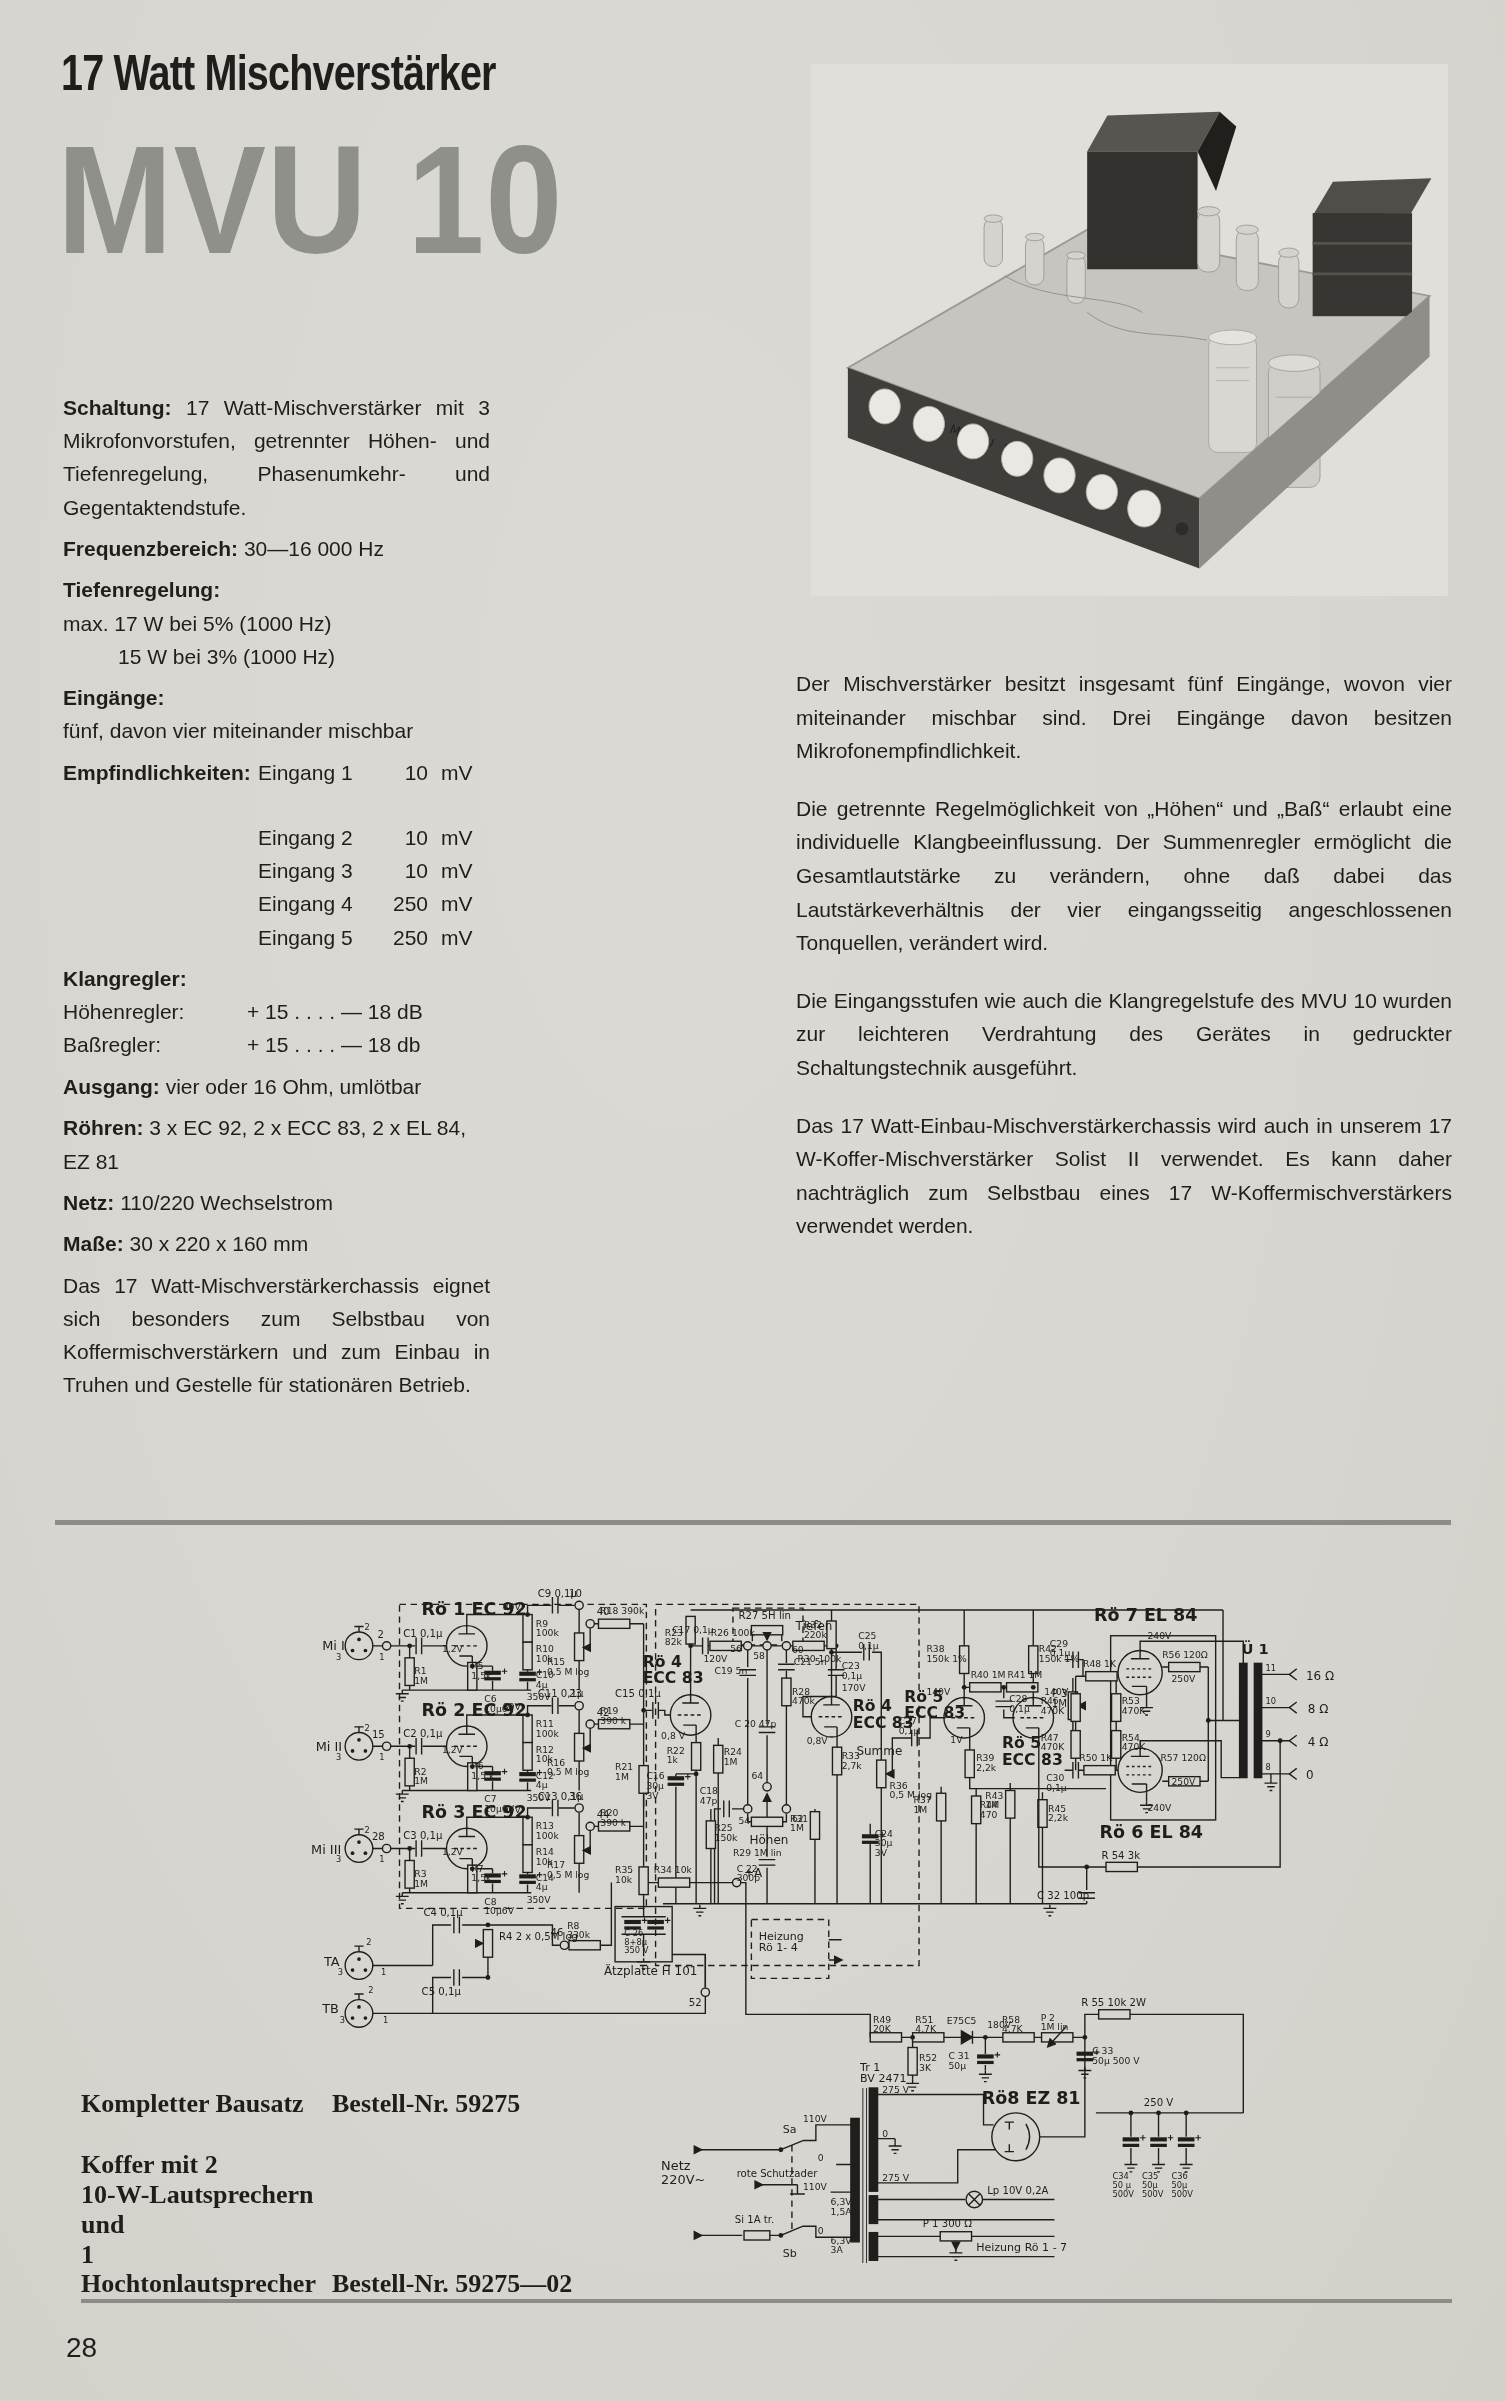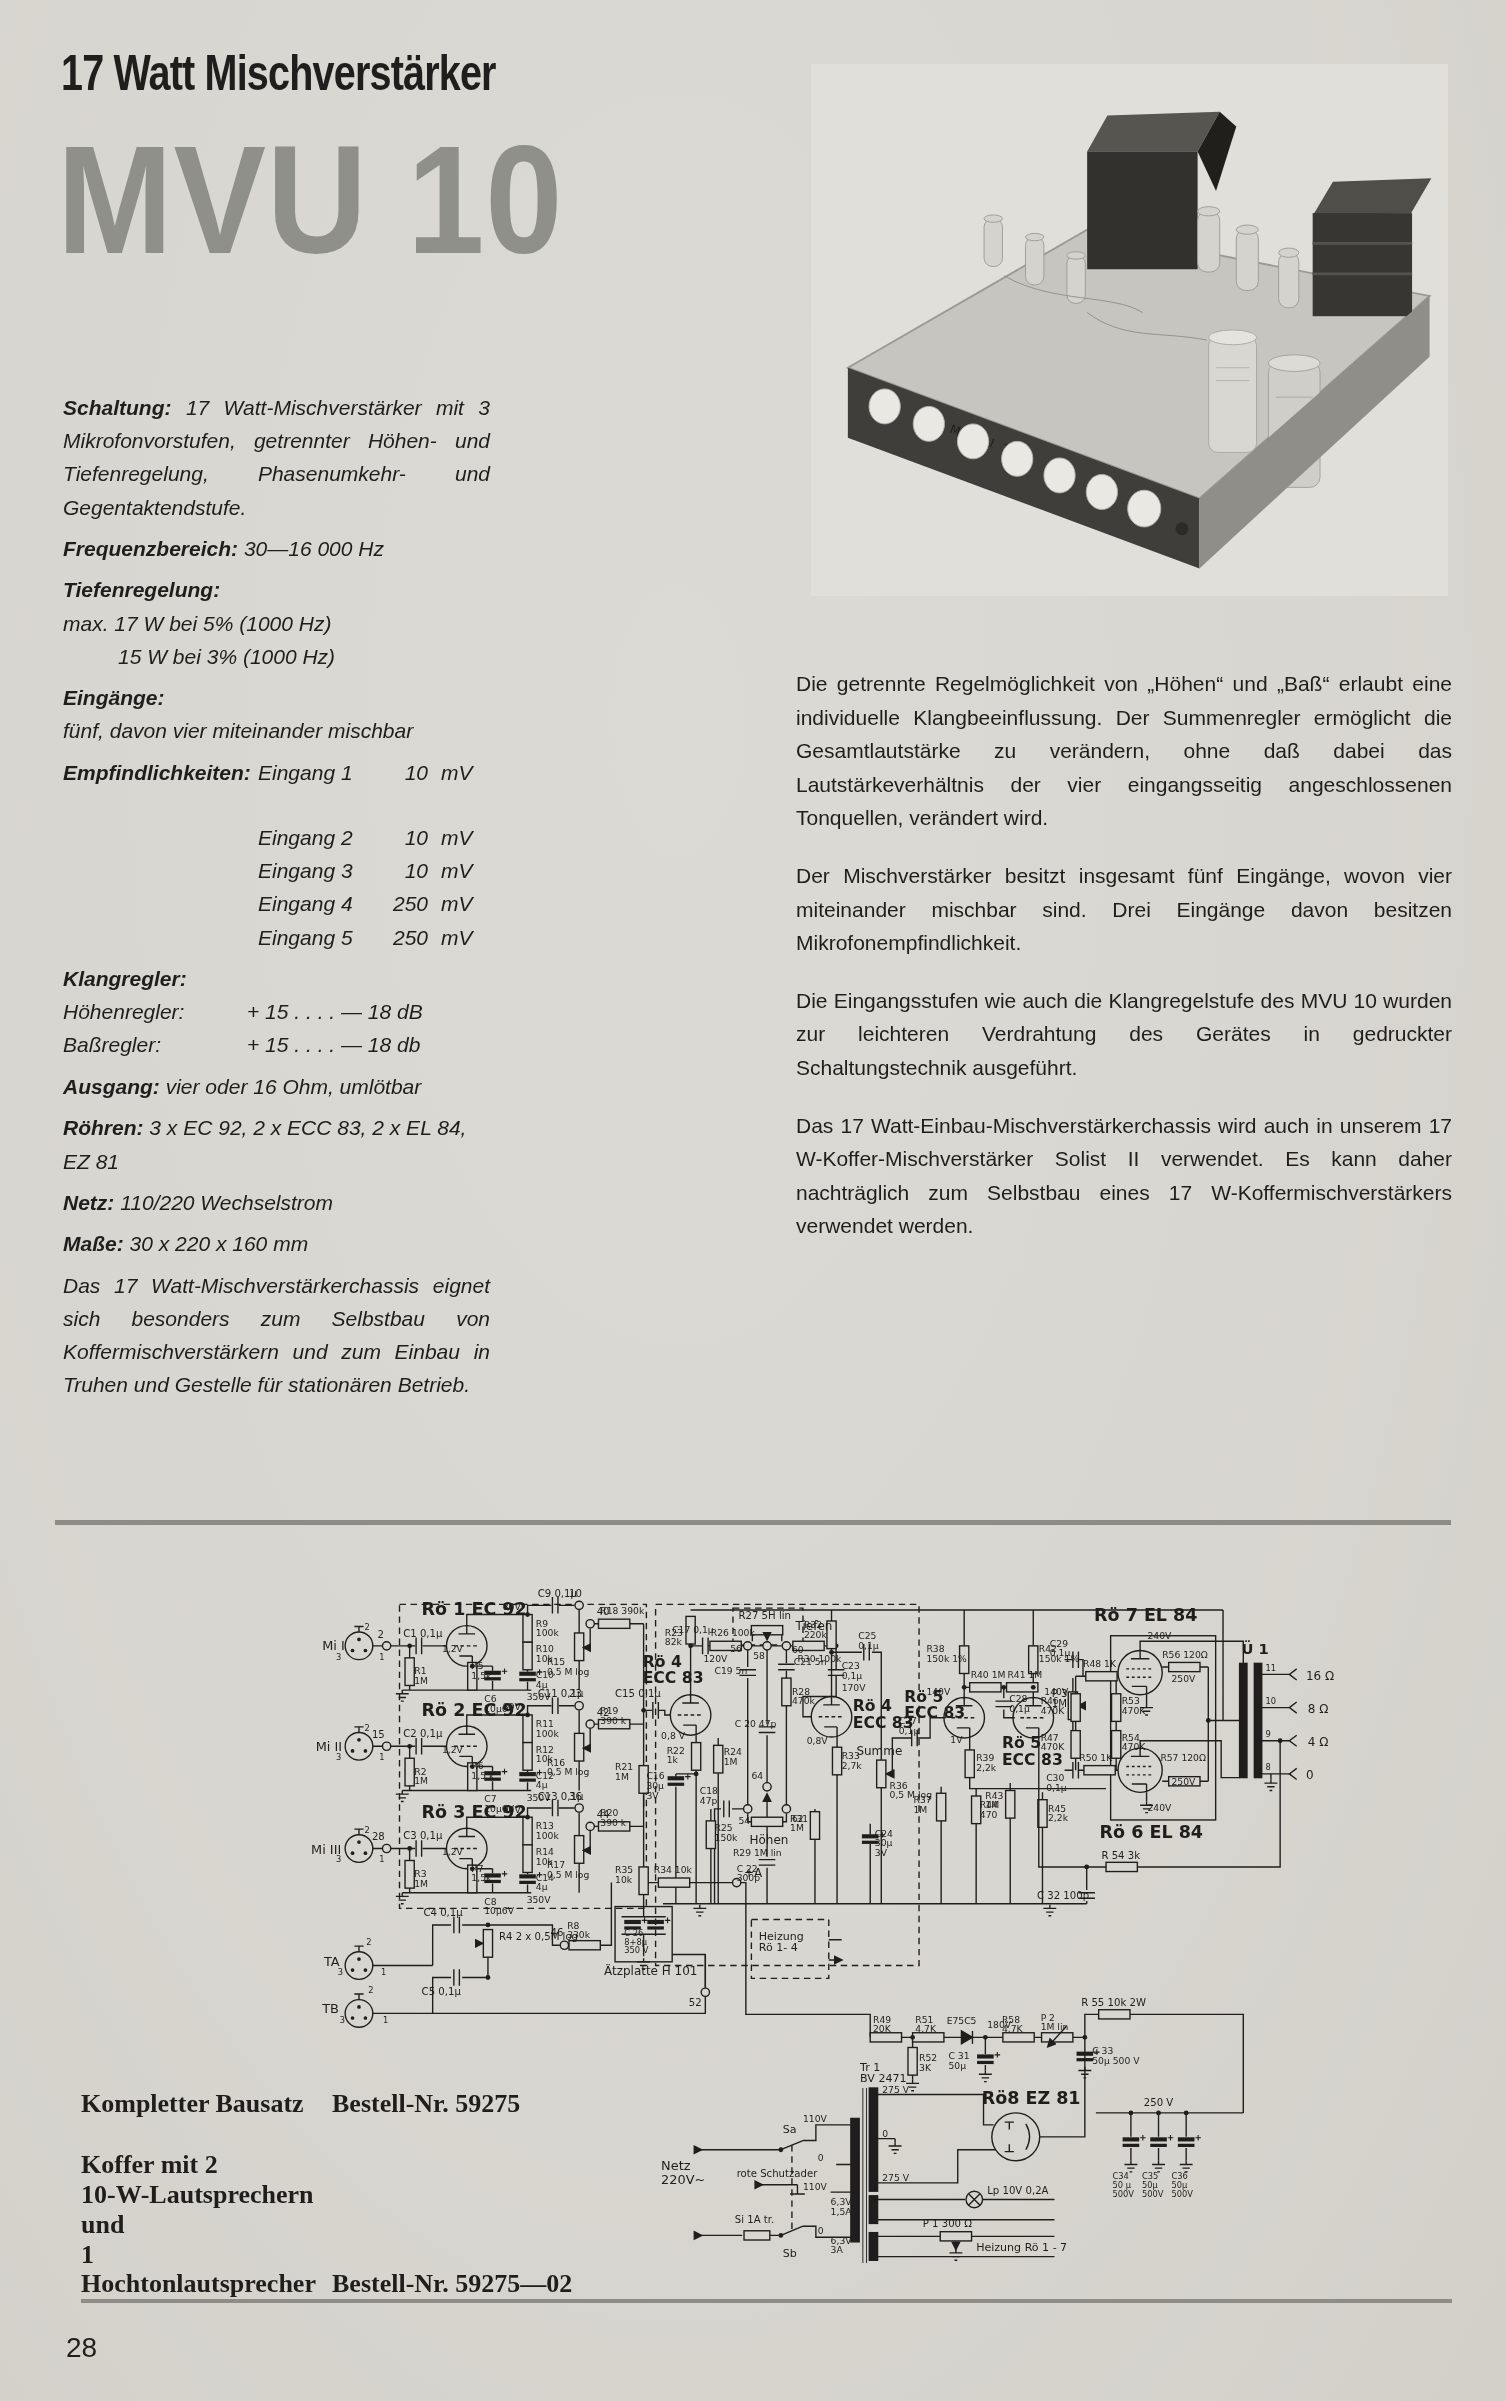--- a/index.html
+++ b/index.html
@@ -8,21 +8,21 @@
   #paper{position:absolute;inset:0;
          background:radial-gradient(ellipse at 45% 30%, #dcdad4 0%, #d8d6d0 55%, #d2d0c9 100%);}
   .abs{position:absolute;}
   
   #title{left:61px;top:44px;font-size:43px;font-weight:bold;letter-spacing:-0.9px;
          transform:scaleX(.92) scaleY(1.18);transform-origin:left top;white-space:nowrap;}
   #model{left:57px;top:112px;font-size:146px;font-weight:bold;letter-spacing:0.9px;
          transform:scaleX(.95) scaleY(1.05);transform-origin:left top;white-space:nowrap;}
   
   #specs{left:63px;top:391px;width:427px;font-size:21px;line-height:1.58;text-align:justify;}
-  #specs .blk{margin-bottom:8.3px;font-style:italic;}
+  #specs .blk{margin-bottom:8.3px;}
   .lbl{font-weight:bold;}
   .indent2{padding-left:55px;text-align:left;}
   .noj{text-align:left;}
   #empf{display:flex;text-align:left;}
   #empf .lbl{width:195px;flex:none;}
   .erow{display:flex;}
   .erow .en{width:118px;}
   .erow .ev{width:52px;text-align:right;}
   .erow .eu{margin-left:13px;}
   .krow{display:flex;text-align:left;}
@@ -171,22 +171,22 @@
         </div>
     </div>
     <div class="blk noj"><span class="lbl">Ausgang:</span> <span>vier oder 16 Ohm, umlötbar</span></div>
     <div class="blk noj"><span class="lbl">Röhren:</span> <span>3 x EC 92, 2 x ECC 83, 2 x EL 84, EZ 81</span></div>
     <div class="blk noj"><span class="lbl">Netz:</span> <span>110/220 Wechselstrom</span></div>
     <div class="blk noj"><span class="lbl">Maße:</span> <span>30 x 220 x 160 mm</span></div>
     <div class="blk">Das 17 Watt-Mischverstärkerchassis eignet sich besonders zum Selbstbau von Koffermischverstärkern und zum Einbau in Truhen und Gestelle für stationären Betrieb.</div>
   </div>
 
   <div class="abs" id="rcol">
+      <p>Der Mischverstärker besitzt insgesamt fünf Eingänge, wovon vier miteinander mischbar sind. Drei Eingänge davon besitzen Mikrofonempfindlichkeit.</p>
       <p>Die getrennte Regelmöglichkeit von „Höhen“ und „Baß“ erlaubt eine individuelle Klangbeeinflussung. Der Summenregler ermöglicht die Gesamtlautstärke zu verändern, ohne daß dabei das Lautstärkeverhältnis der vier eingangsseitig angeschlossenen Tonquellen, verändert wird.</p>
-      <p>Der Mischverstärker besitzt insgesamt fünf Eingänge, wovon vier miteinander mischbar sind. Drei Eingänge davon besitzen Mikrofonempfindlichkeit.</p>
       <p>Die Eingangsstufen wie auch die Klangregelstufe des MVU 10 wurden zur leichteren Verdrahtung des Gerätes in gedruckter Schaltungstechnik ausgeführt.</p>
       <p>Das 17 Watt-Einbau-Mischverstärkerchassis wird auch in unserem 17 W-Koffer-Mischverstärker Solist II verwendet. Es kann daher nachträglich zum Selbstbau eines 17 W-Koffermischverstärkers verwendet werden.</p>
     </div>
 
   <div class="abs rule" style="left:55px;top:1520px;width:1396px;height:4.6px"></div>
   <div class="abs rule" style="left:81px;top:2299px;width:1371px;height:3.7px"></div>
 
   <svg class="abs" id="schematic" style="left:55px;top:1549px" width="1437" height="728" viewBox="0 0 1560 790">
     <defs>
       <marker id="ah" viewBox="0 0 10 10" refX="8" refY="5" markerWidth="7" markerHeight="7" orient="auto-start-reverse">

